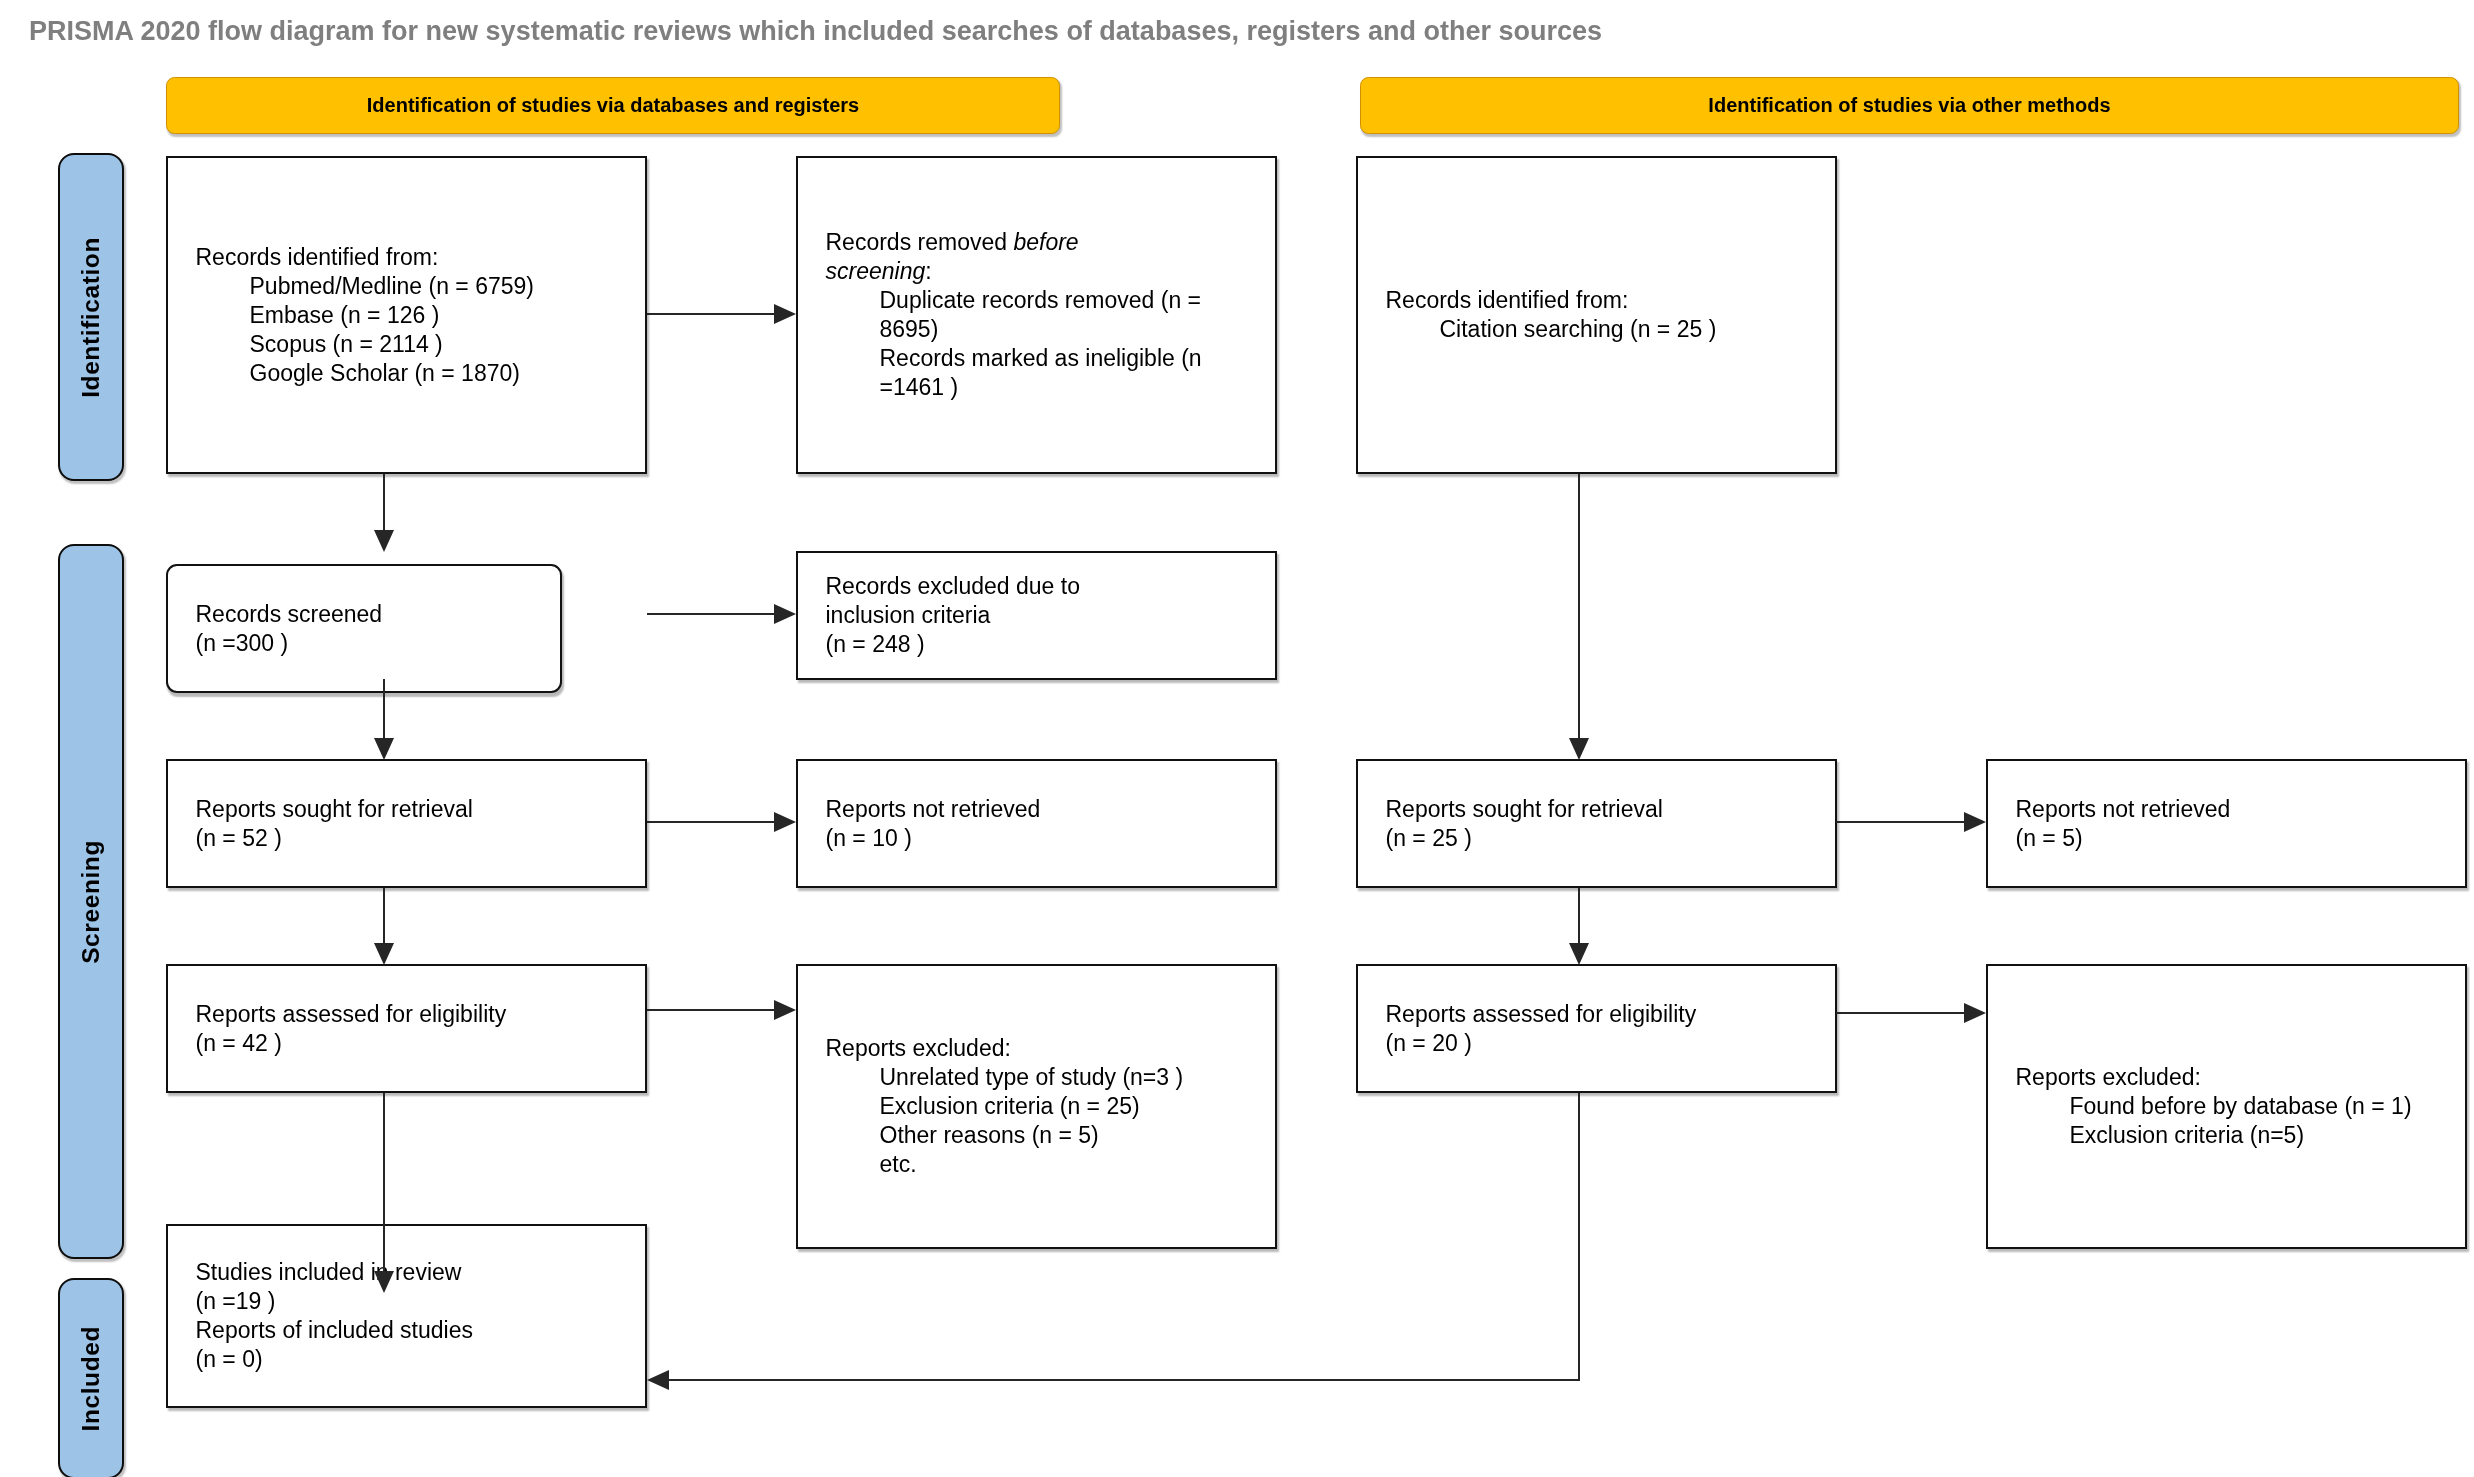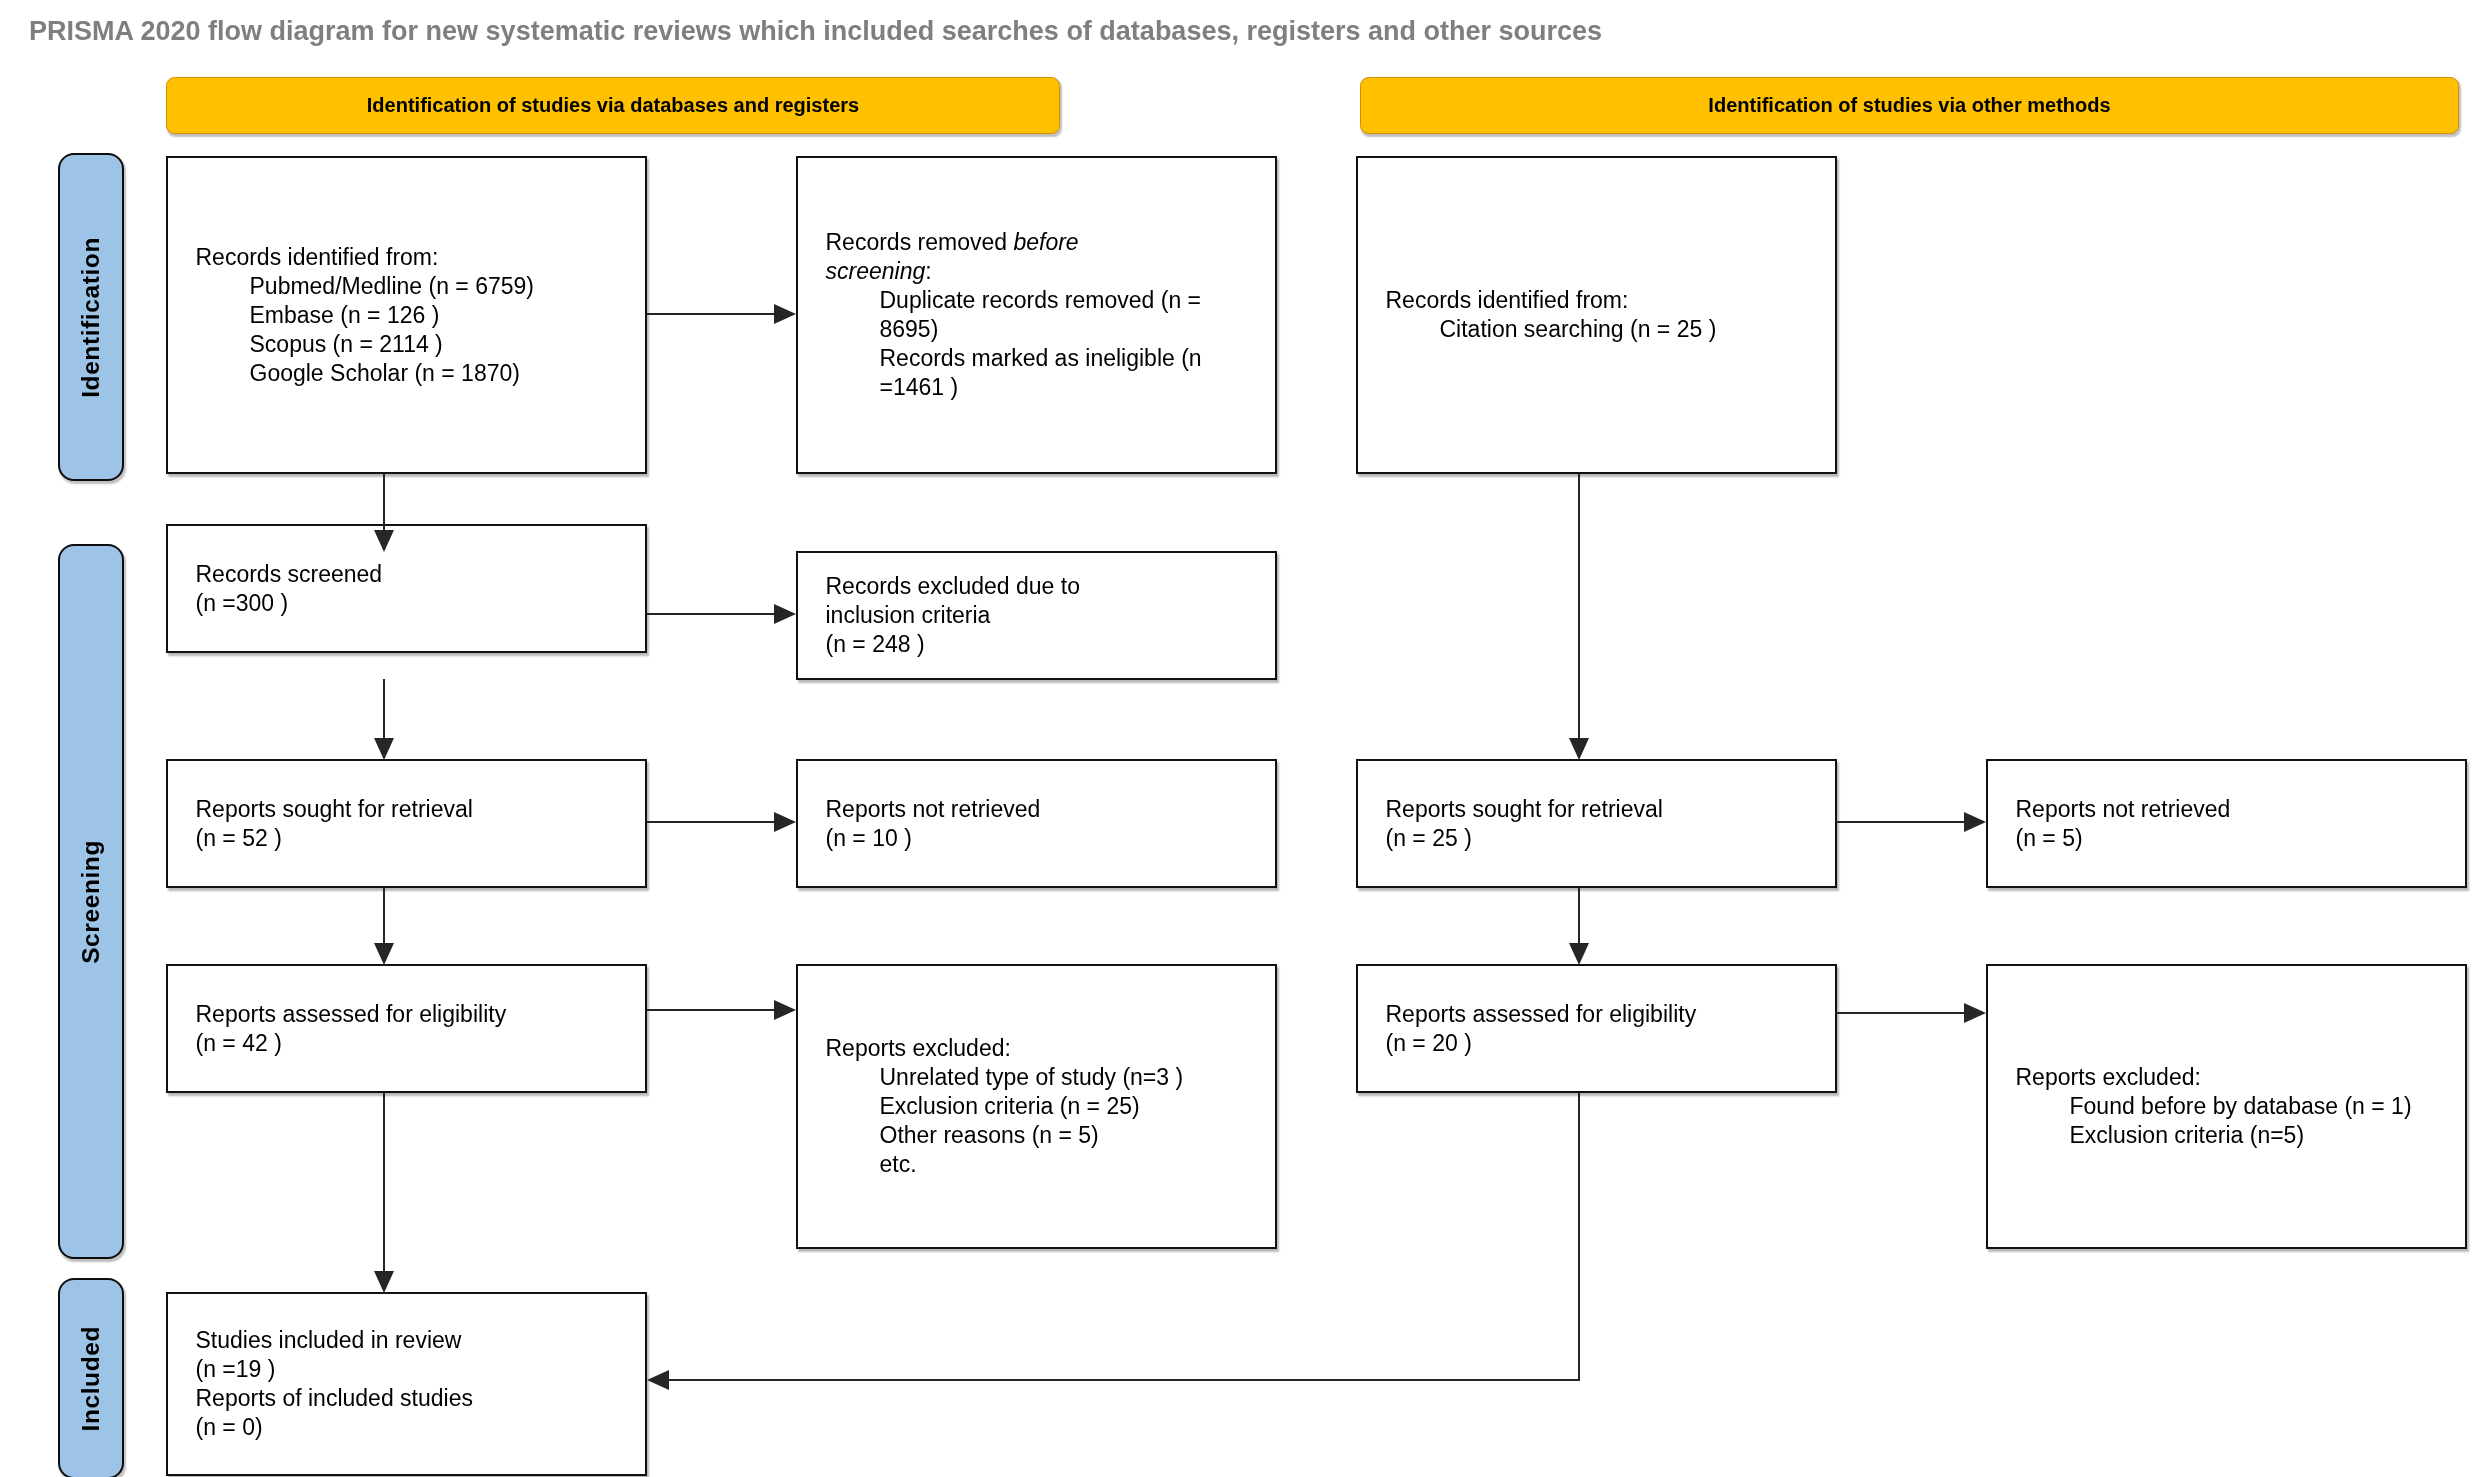--- a/index.html
+++ b/index.html
@@ -104,21 +104,21 @@
     <p class="ln"><i>screening</i><span>:</span></p>
     <p class="ln ind">Duplicate records removed (n = 8695)</p>
     <p class="ln ind">Records marked as ineligible (n =1461 )</p>
   </div>
 
   <div class="box" style="left:1356px; top:156px; width:481px; height:318px;">
     <p class="ln">Records identified from:</p>
     <p class="ln ind">Citation searching (n = 25 )</p>
   </div>
 
-  <div class="box" style="left:166px; top:524px; width:481px; height:129px;">
+  <div class="box" style="left:166px; top:564px; width:396px; height:129px;border-radius:11px;">
     <p class="ln">Records screened</p>
     <p class="ln">(n =300 )</p>
   </div>
   <div class="box" style="left:796px; top:551px; width:481px; height:129px;">
     <p class="ln">Records excluded due to</p>
     <p class="ln">inclusion criteria</p>
     <p class="ln">(n = 248 )</p>
   </div>
 
   <div class="box" style="left:166px; top:759px; width:481px; height:129px;">
@@ -152,21 +152,21 @@
   <div class="box" style="left:1356px; top:964px; width:481px; height:129px;">
     <p class="ln">Reports assessed for eligibility</p>
     <p class="ln">(n = 20 )</p>
   </div>
   <div class="box" style="left:1986px; top:964px; width:481px; height:285px;">
     <p class="ln">Reports excluded:</p>
     <p class="ln ind">Found before by database (n = 1)</p>
     <p class="ln ind">Exclusion criteria (n=5)</p>
   </div>
 
-  <div class="box" style="left:166px; top:1292px; width:481px; height:184px;">
+  <div class="box" style="left:166px; top:1224px; width:481px; height:184px;">
     <p class="ln">Studies included in review</p>
     <p class="ln">(n =19 )</p>
     <p class="ln">Reports of included studies</p>
     <p class="ln">(n = 0)</p>
   </div>
 
   <div>
     <div class="hline" style="left:647px; top:313px; width:127px;"></div>
     <div class="tri-r" style="left:774px; top:304px;"></div>
   </div>

